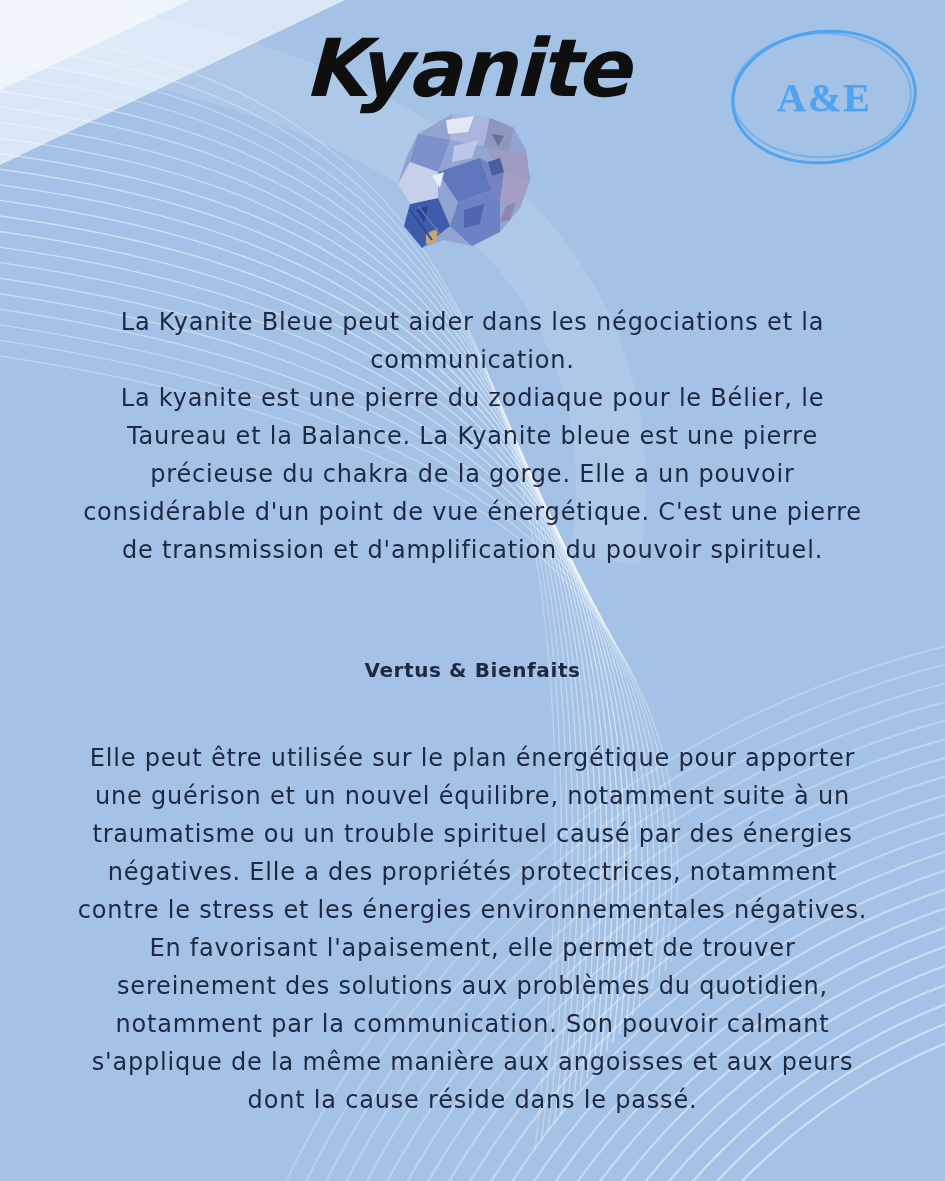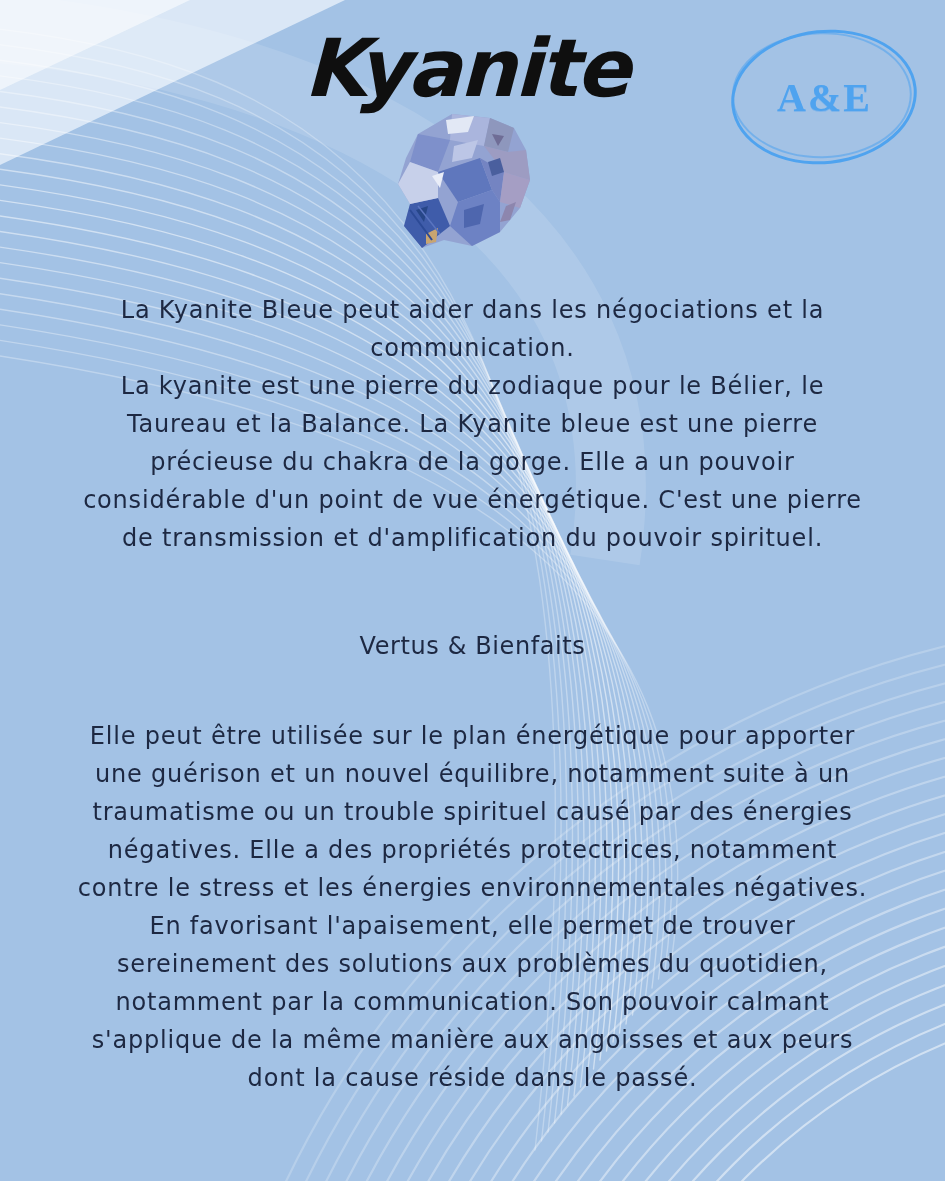--- a/index.html
+++ b/index.html
@@ -74,27 +74,27 @@
     top: 253px;
     left: 22px;
     width: 901px;
     text-align: center;
     color: #1d2842;
     font-size: 24px;
     line-height: 38px;
     letter-spacing: 0.8px;
     white-space: pre-line;
   }
-  .body-text { margin: 0; }
+  .body-text { margin: 12px; }
   .section-heading {
-    margin: 14px;
+    margin: 0;
     margin-top: 32px;
-    font-size: 24px;
+    font-size: 20px;
     line-height: 38px;
-    font-weight: normal;
+    font-weight: bold;
     letter-spacing: 0.6px;
   }
   .section-heading.second { margin-top: 42px; }
 </style>
 </head>
 <body>
 
 <div class="page">
 
   <svg class="bg" viewBox="0 0 945 1181" aria-hidden="true">

